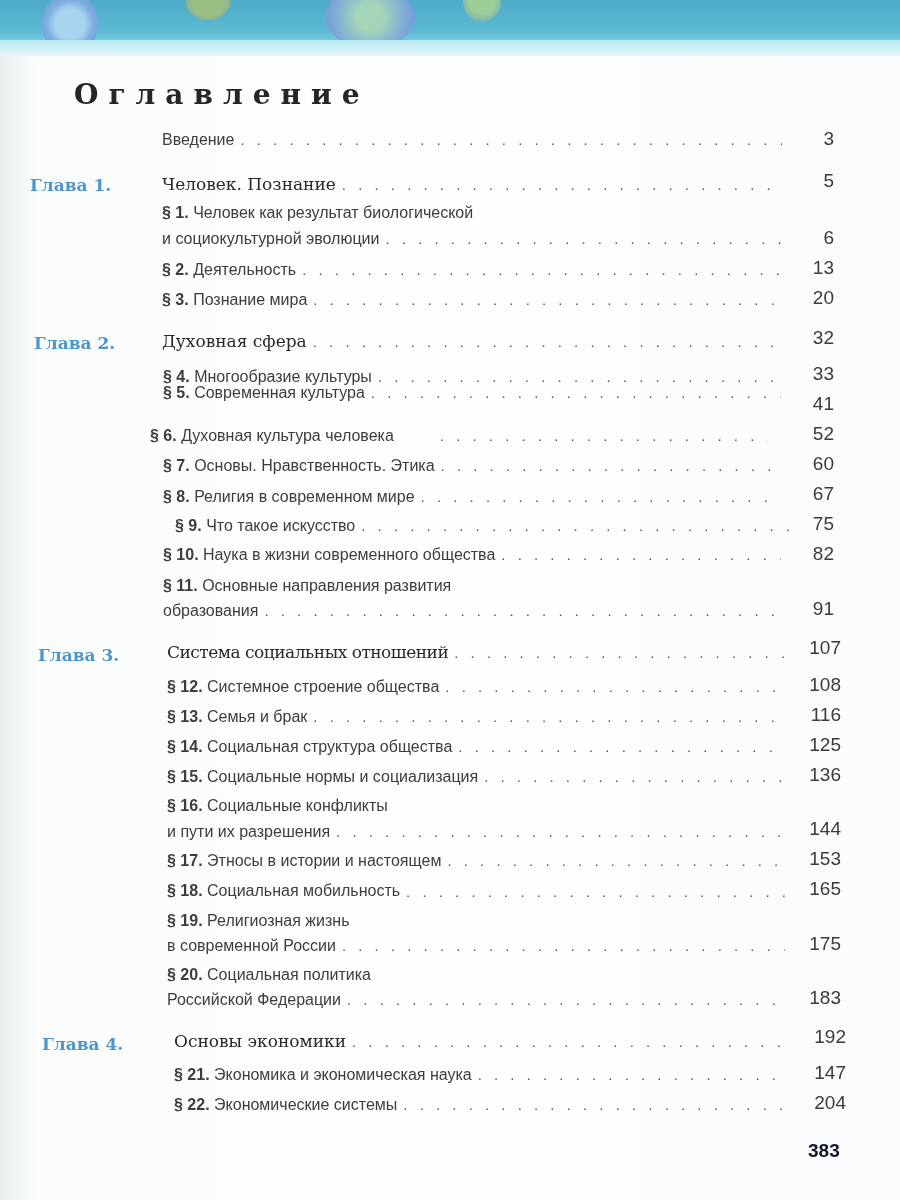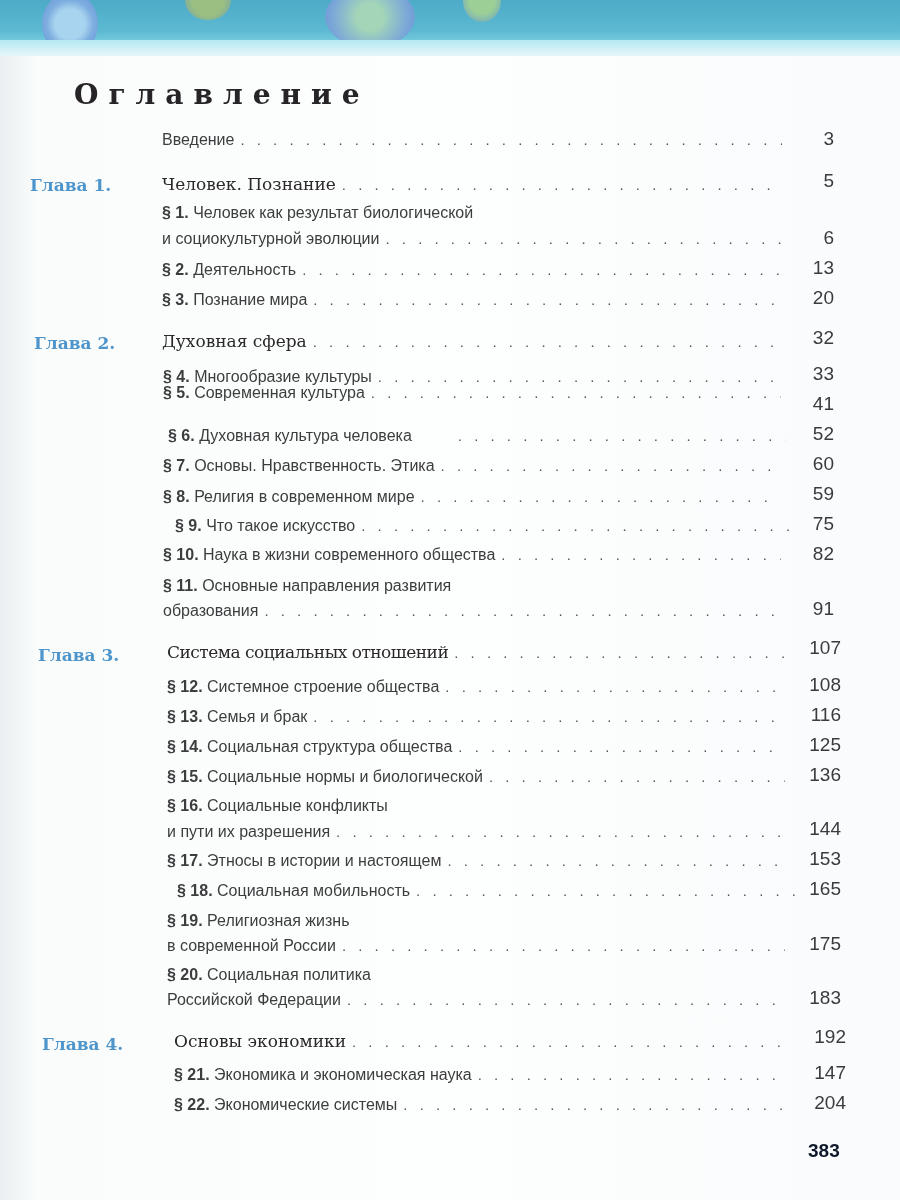--- a/index.html
+++ b/index.html
@@ -113,37 +113,37 @@
   <span class="dots">. . . . . . . . . . . . . . . . . . . . . . . . . . . . . . . . . . . . . . . . . . . . .</span>
 </div>
 <div class="pg" style="left:790px;top:363px;width:44px;">33</div>
 
 <div class="line" style="left:163px;top:384px;width:618px;">
   <span class="text"><span class="num">§ 5.</span> <span>Современная культура</span></span>
   <span class="dots">. . . . . . . . . . . . . . . . . . . . . . . . . . . . . . . . . . . . . . . . . . . . .</span>
 </div>
 <div class="pg" style="left:790px;top:393px;width:44px;">41</div>
 
-<div class="line" style="left:168px;top:427px;width:618px;gap:40px;">
+<div class="line" style="left:150px;top:427px;width:618px;gap:40px;">
   <span class="text"><span class="num">§ 6.</span> <span>Духовная культура человека</span></span>
   <span class="dots">. . . . . . . . . . . . . . . . . . . . . . . . . . . . . . . . . . . . . . . . . . . . .</span>
 </div>
 <div class="pg" style="left:790px;top:423px;width:44px;">52</div>
 
 <div class="line" style="left:163px;top:457px;width:618px;">
   <span class="text"><span class="num">§ 7.</span> <span>Основы. Нравственность. Этика</span></span>
   <span class="dots">. . . . . . . . . . . . . . . . . . . . . . . . . . . . . . . . . . . . . . . . . . . . .</span>
 </div>
 <div class="pg" style="left:790px;top:453px;width:44px;">60</div>
 
 <div class="line" style="left:163px;top:488px;width:618px;">
   <span class="text"><span class="num">§ 8.</span> <span>Религия в современном мире</span></span>
   <span class="dots">. . . . . . . . . . . . . . . . . . . . . . . . . . . . . . . . . . . . . . . . . . . . .</span>
 </div>
-<div class="pg" style="left:790px;top:483px;width:44px;">59</div>
+<div class="pg" style="left:790px;top:483px;width:44px;">67</div>
 
 <div class="line" style="left:175px;top:517px;width:618px;">
   <span class="text"><span class="num">§ 9.</span> <span>Что такое искусство</span></span>
   <span class="dots">. . . . . . . . . . . . . . . . . . . . . . . . . . . . . . . . . . . . . . . . . . . . .</span>
 </div>
 <div class="pg" style="left:790px;top:513px;width:44px;">75</div>
 
 <div class="line" style="left:163px;top:546px;width:618px;">
   <span class="text"><span class="num">§ 10.</span> <span>Наука в жизни современного общества</span></span>
   <span class="dots">. . . . . . . . . . . . . . . . . . . . . . . . . . . . . . . . . . . . . . . . . . . . .</span>
@@ -178,41 +178,41 @@
 </div>
 <div class="pg" style="left:795px;top:704px;width:46px;">116</div>
 
 <div class="line" style="left:167px;top:738px;width:618px;">
   <span class="text"><span class="num">§ 14.</span> <span>Социальная структура общества</span></span>
   <span class="dots">. . . . . . . . . . . . . . . . . . . . . . . . . . . . . . . . . . . . . . . . . . . . .</span>
 </div>
 <div class="pg" style="left:795px;top:734px;width:46px;">125</div>
 
 <div class="line" style="left:167px;top:768px;width:618px;">
-  <span class="text"><span class="num">§ 15.</span> <span>Социальные нормы и биологической</span></span>
+  <span class="text"><span class="num">§ 15.</span> <span>Социальные нормы и социализация</span></span>
   <span class="dots">. . . . . . . . . . . . . . . . . . . . . . . . . . . . . . . . . . . . . . . . . . . . .</span>
 </div>
 <div class="pg" style="left:795px;top:764px;width:46px;">136</div>
 
 <div class="plain" style="left:167px;top:797px;">
   <span class="num">§ 16.</span> <span>Социальные конфликты</span>
 </div>
 <div class="line" style="left:167px;top:823px;width:618px;">
   <span class="text">и пути их разрешения</span>
   <span class="dots">. . . . . . . . . . . . . . . . . . . . . . . . . . . . . . . . . . . . . . . . . . . . .</span>
 </div>
 <div class="pg" style="left:795px;top:818px;width:46px;">144</div>
 
 <div class="line" style="left:167px;top:852px;width:618px;">
   <span class="text"><span class="num">§ 17.</span> <span>Этносы в истории и настоящем</span></span>
   <span class="dots">. . . . . . . . . . . . . . . . . . . . . . . . . . . . . . . . . . . . . . . . . . . . .</span>
 </div>
 <div class="pg" style="left:795px;top:848px;width:46px;">153</div>
 
-<div class="line" style="left:177px;top:882px;width:618px;">
+<div class="line" style="left:167px;top:882px;width:618px;align-items:center;">
   <span class="text"><span class="num">§ 18.</span> <span>Социальная мобильность</span></span>
   <span class="dots">. . . . . . . . . . . . . . . . . . . . . . . . . . . . . . . . . . . . . . . . . . . . .</span>
 </div>
 <div class="pg" style="left:795px;top:878px;width:46px;">165</div>
 
 <div class="plain" style="left:167px;top:912px;">
   <span class="num">§ 19.</span> <span>Религиозная жизнь</span>
 </div>
 <div class="line" style="left:167px;top:937px;width:618px;">
   <span class="text">в современной России</span>

